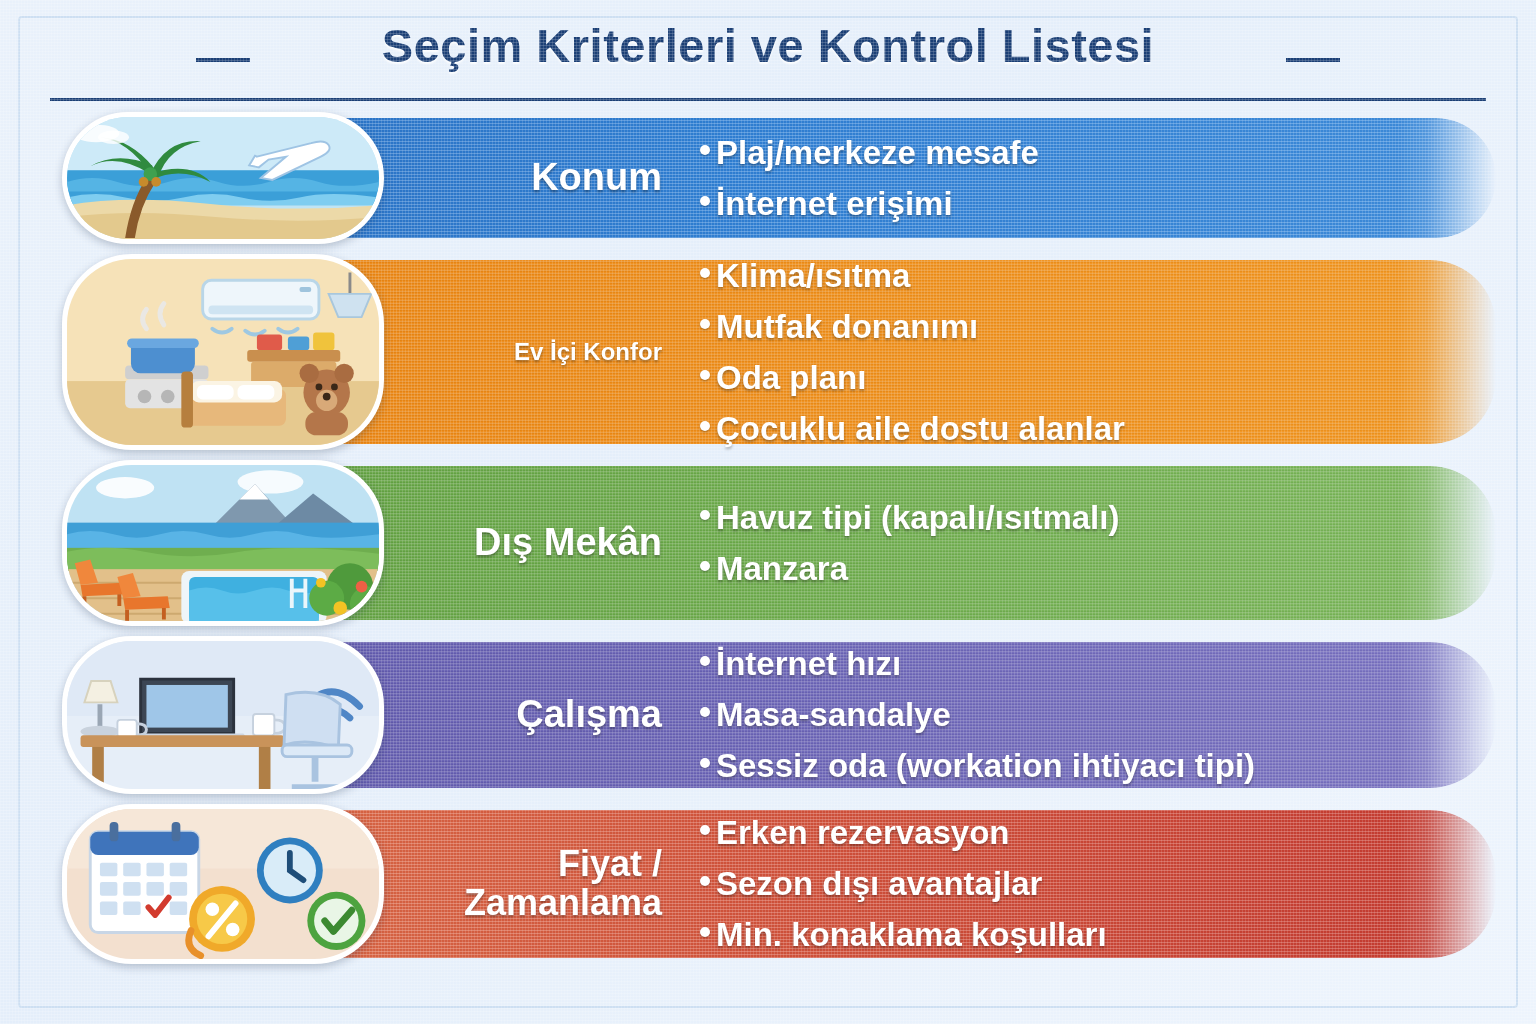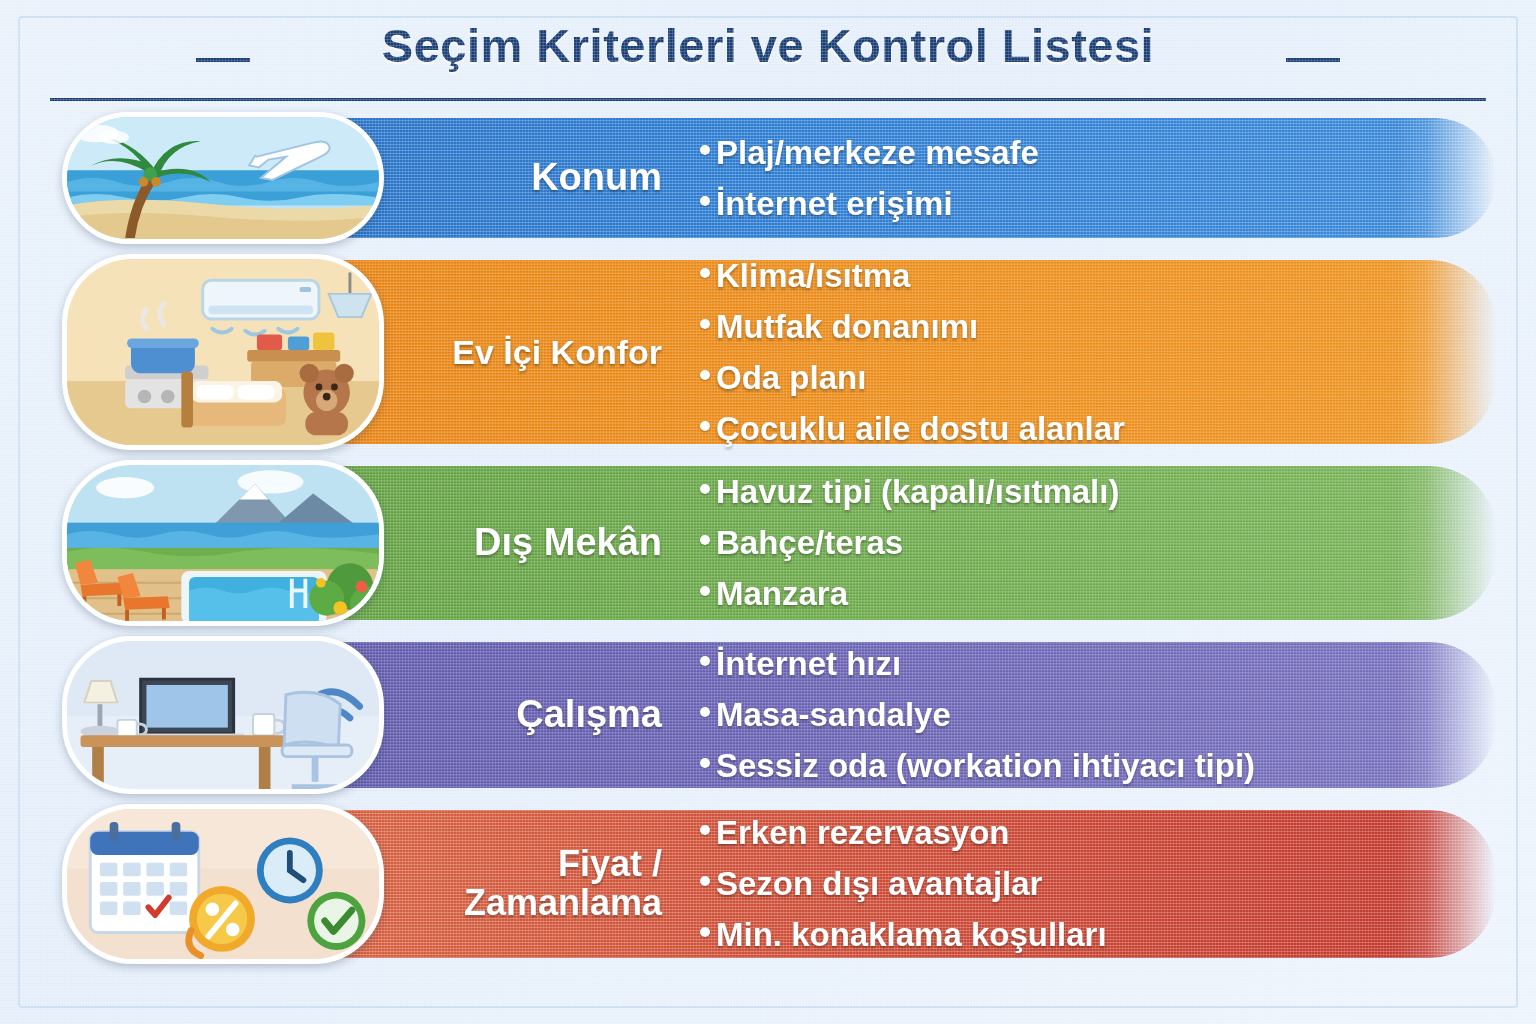--- a/index.html
+++ b/index.html
@@ -135,21 +135,21 @@
     font-size: 37px;
     font-weight: bold;
     line-height: 1.08;
     text-align: right;
     padding-right: 22px;
     text-shadow: 0 2px 3px rgba(0,0,0,.35);
   }
   .row.r1 .row-label,
   .row.r3 .row-label,
   .row.r4 .row-label { font-size: 38px; }
-  .row.r2 .row-label { font-size: 34px; }
+  .row.r2 .row-label { font-size: 24px; }
   .row.r5 .row-label { font-size: 36px; }
 
   .bullets {
     position: relative;
     z-index: 3;
     flex: 1 1 auto;
     padding-left: 14px;
     padding-right: 120px;
   }
   .bullets li {
@@ -340,21 +340,20 @@
           <circle cx="268" cy="140" r="18" fill="#5cab45"></circle>
           <circle cx="310" cy="146" r="18" fill="#5cab45"></circle>
           <circle cx="282" cy="150" r="7" fill="#f3c324"></circle>
           <circle cx="304" cy="128" r="6" fill="#ee5f45"></circle>
           <circle cx="262" cy="124" r="5" fill="#f3c324"></circle>
         </svg>
       </div>
       <div class="row-label">Dış Mekân</div>
       <ul class="bullets">
         <li>Havuz tipi (kapalı/ısıtmalı)</li>
-        <li>Bahçe/teras</li>
         <li>Manzara</li>
       </ul>
     </div>
 
     <div class="row r4">
       <div class="band" style="background:linear-gradient(90deg,#5e57ab 0%,#6a63b6 50%,#7a73c2 100%);"></div>
       <div class="bubble">
         <svg viewBox="0 0 322 158" preserveAspectRatio="xMidYMid slice">
           <rect x="0" y="0" width="322" height="158" fill="#e6eef8"></rect>
           <rect x="0" y="0" width="322" height="80" fill="#dfe9f6"></rect>

